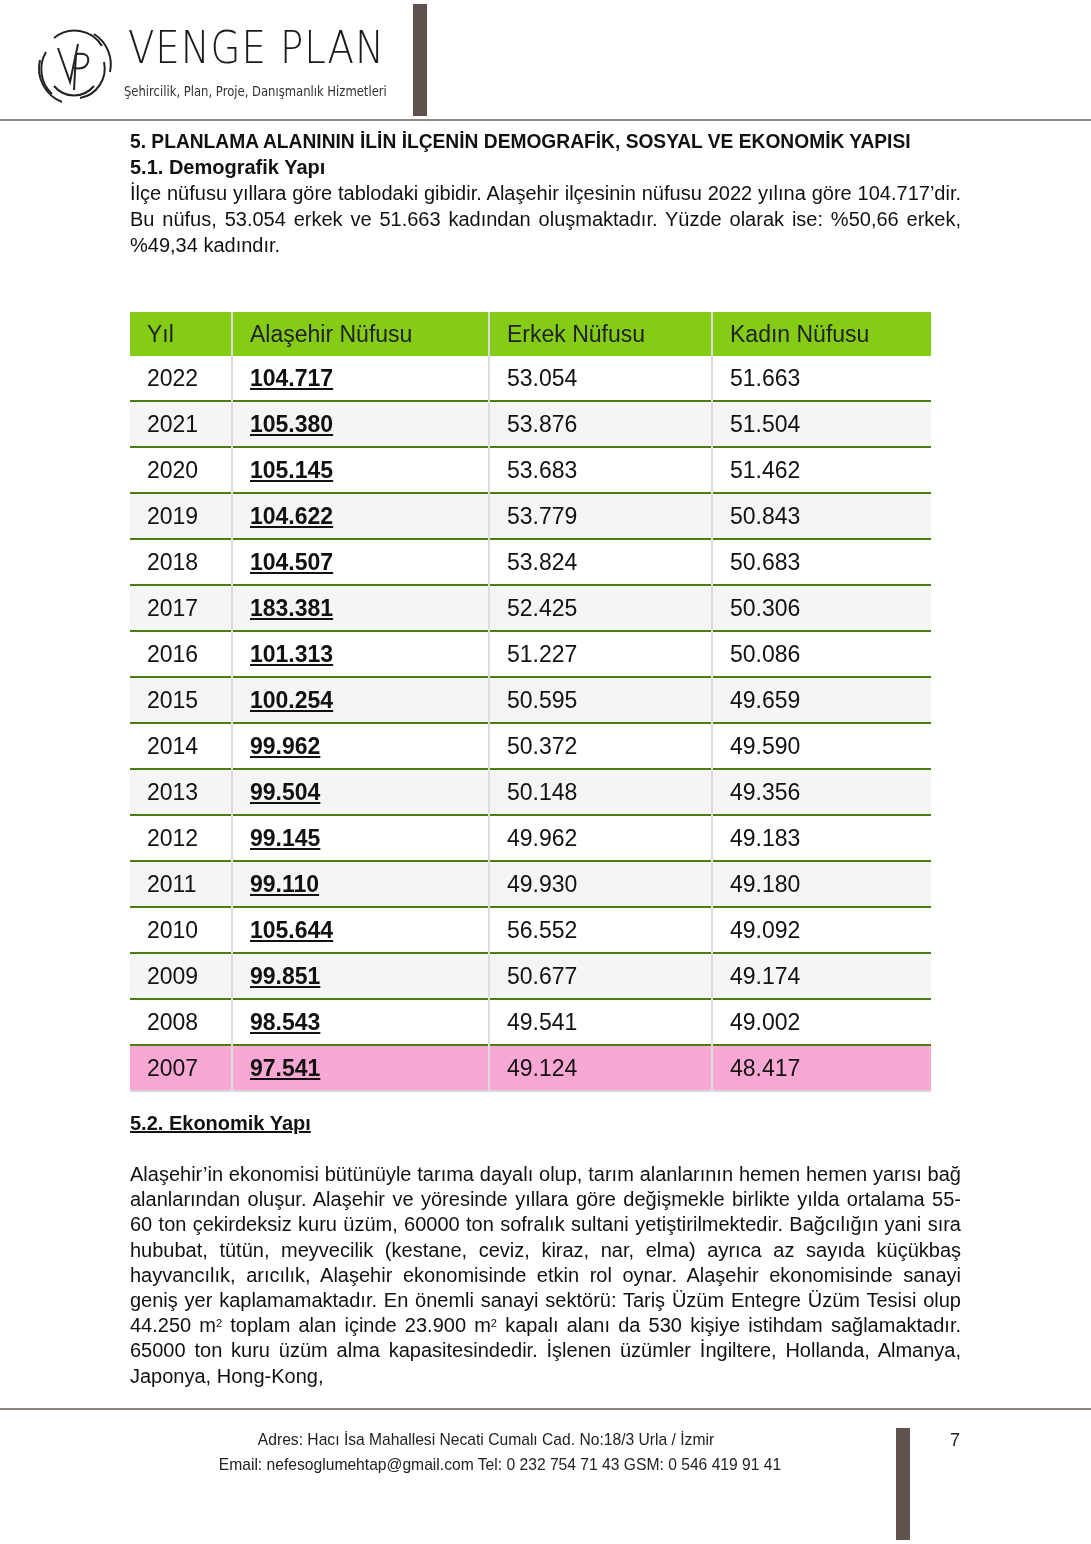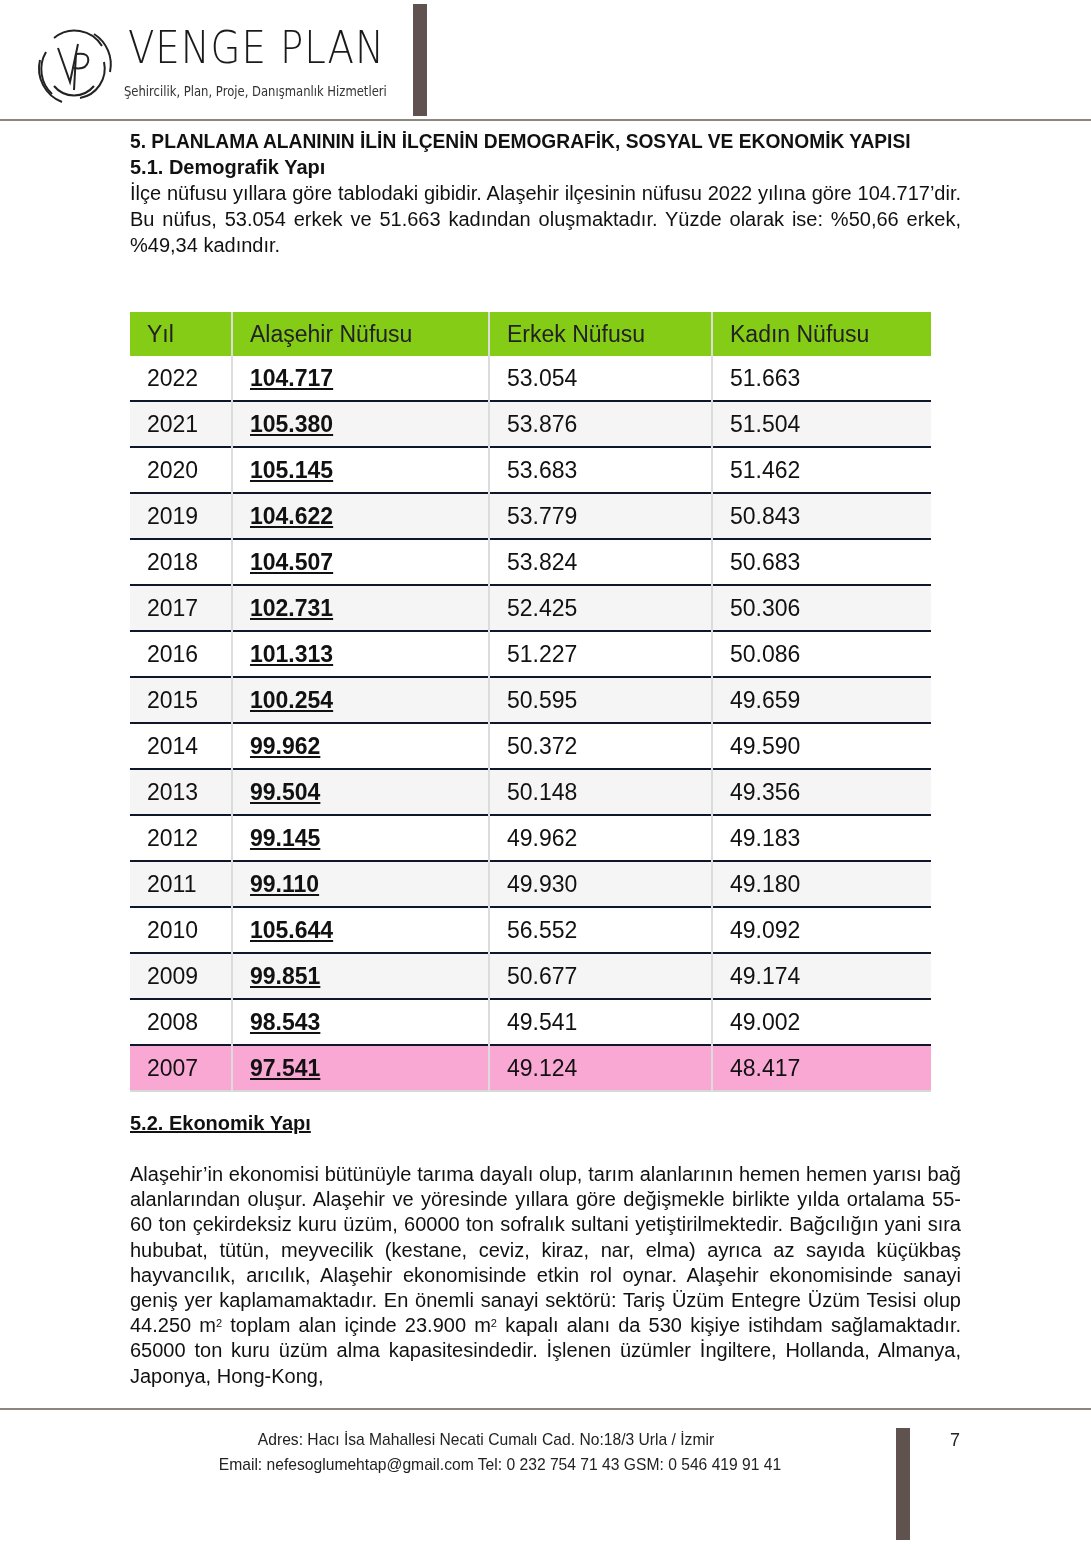--- a/index.html
+++ b/index.html
@@ -17,21 +17,21 @@
   .content { position: absolute; left: 130px; top: 128px; width: 831px; }
   .h1 { font-weight: bold; font-size: 20px; line-height: 26px; margin: 0; transform: scaleX(0.96); transform-origin: left; width: 870px; }
   .h2 { font-weight: bold; font-size: 20px; line-height: 26px; margin: 0; }
   .para { font-size: 20px; line-height: 26px; margin: 0; text-align: justify; text-align-last: left; }
 
   table.pop { position: absolute; left: 130px; top: 312px; width: 801px; border-collapse: collapse; font-size: 23px; }
   table.pop th, table.pop td { text-align: left; padding: 0 0 0 17px; height: 44px; border-left: 2px solid #dcdcdc; }
   table.pop th:first-child, table.pop td:first-child { border-left: none; }
   table.pop thead tr { background: #84cc16; }
   table.pop th { font-weight: normal; height: 44px; color: #222; }
-  table.pop tbody tr { border-top: 2px solid #0f172a; }
+  table.pop tbody tr { border-top: 2px solid #4d7c0f; }
   table.pop tbody tr:first-child { border-top: none; }
   table.pop tbody tr:nth-child(odd) { background: #ffffff; }
   table.pop tbody tr:nth-child(even) { background: #f5f5f5; }
   table.pop tbody tr:last-child { border-bottom: 2px solid #d8d8d8; background:#f9a8d4; }
   table.pop td.total { font-weight: bold; text-decoration: underline; }
   .col-year { width: 84px; }
   .col-total { width: 238px; }
   .col-male { width: 204px; }
 
   .sec2 { position: absolute; left: 130px; top: 1110px; width: 831px; }
@@ -108,21 +108,21 @@
         <td>50.843</td>
       </tr>
       <tr>
         <td>2018</td>
         <td class="total">104.507</td>
         <td>53.824</td>
         <td>50.683</td>
       </tr>
       <tr>
         <td>2017</td>
-        <td class="total">102.731</td>
+        <td class="total">183.381</td>
         <td>52.425</td>
         <td>50.306</td>
       </tr>
       <tr>
         <td>2016</td>
         <td class="total">101.313</td>
         <td>51.227</td>
         <td>50.086</td>
       </tr>
       <tr>

